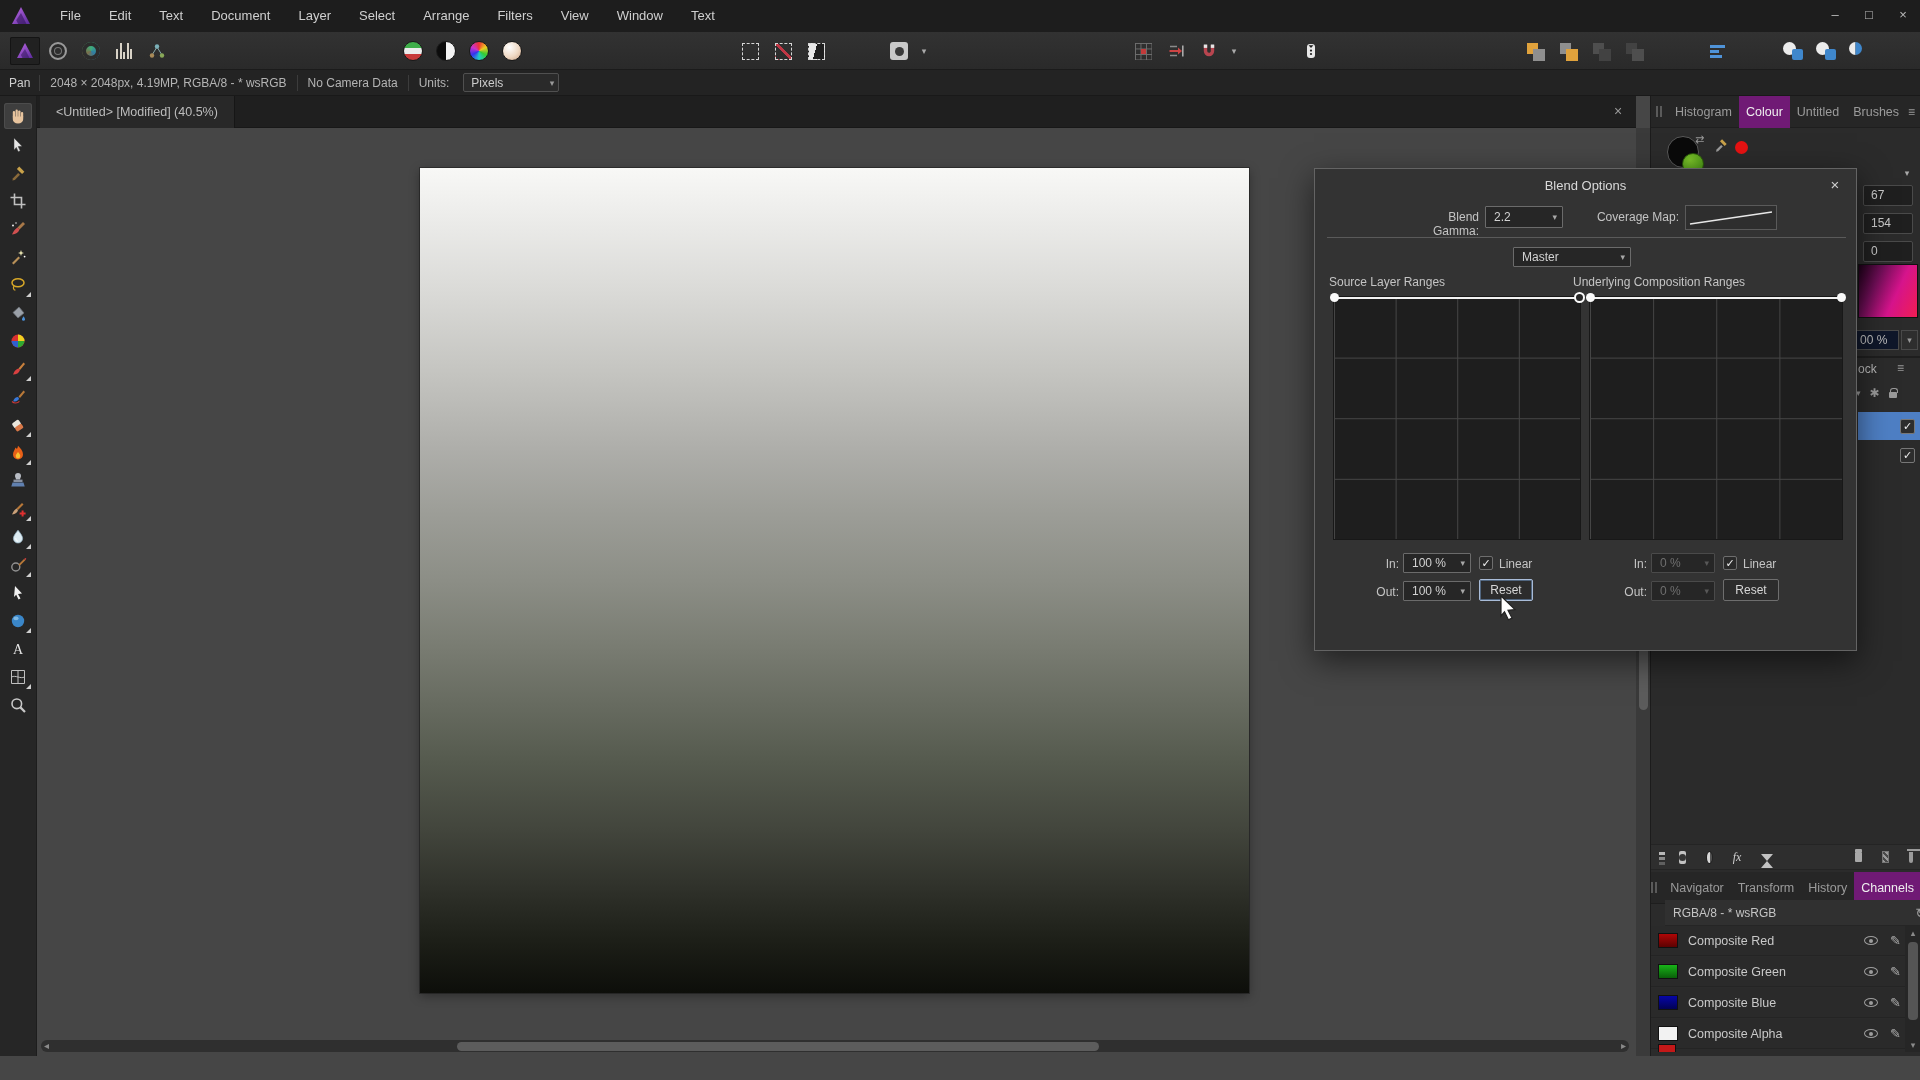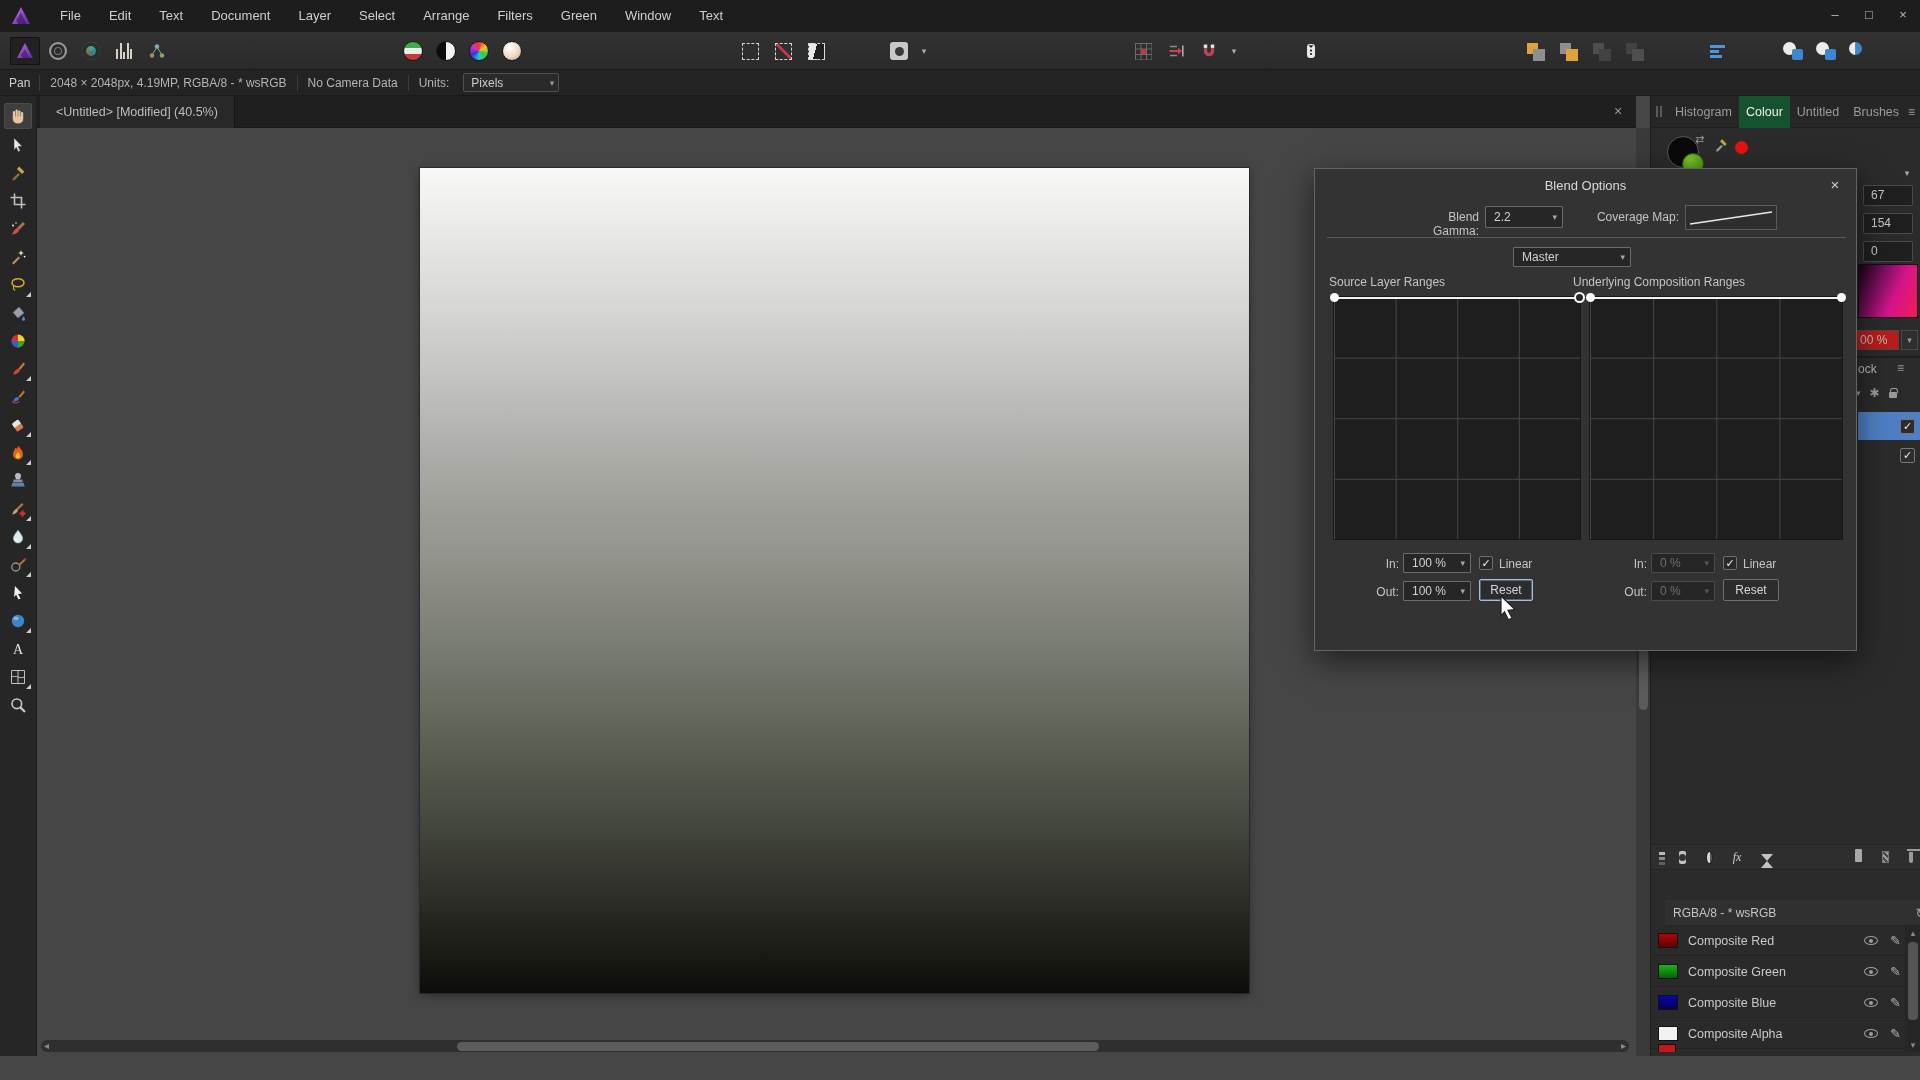--- a/index.html
+++ b/index.html
@@ -76,36 +76,36 @@
   .scrollarrow { position:absolute; top:0; color:#8a8a8a; font-size:10px; line-height:12px; }
   #vscroll { position:absolute; left:1636px; top:128px; width:14px; height:928px; background:#3a3a3a; }
   #vscroll .thumb { position:absolute; left:2.5px; top:484px; width:9px; height:98px; background:#5c5c5c; border-radius:5px; }
 
   
   #rightcol { position:absolute; left:1650px; top:96px; width:270px; height:960px; background:#2b2b2b; border-left:1px solid #1c1c1c; }
   .ptabs { position:absolute; left:0; width:270px; height:32px; background:#262626; border-bottom:1px solid #1e1e1e; display:flex; align-items:center;justify-content:flex-end; }
   .grip { display:flex; gap:2px; margin:0 6px 0 5px; }
   .grip i { display:block; width:2px; height:11px; background:#5a5a5a; }
   .ptab { padding:0 7px; height:32px; line-height:32px; color:#9b9b9b; font-size:12.5px; }
-  .ptab.active { color:#efefef; background:#14532d; }
+  .ptab.active { color:#efefef; background:#701a75; }
   .pmenu { margin-left:auto; margin-right:6px; color:#9a9a9a; font-size:12px; }
 
   
   #colour-strip { position:absolute; left:0; top:34px; width:270px; height:38px; }
   #fg-circle { position:absolute; left:16px; top:6px; width:32px; height:32px; border-radius:50%; background:#0a0a0a; border:1px solid #5a5a5a; }
   #bg-circle { position:absolute; left:31px; top:23px; width:22px; height:22px; border-radius:50%; background:radial-gradient(circle at 35% 30%, #7cc32a, #3f8c12); border:1px solid #2c5a0a; }
   #swap-colours { position:absolute; left:44px; top:3px; color:#9a9a9a; font-size:11px; }
   #mini-dropper { position:absolute; left:62px; top:7px; }
   #nocolour-dot { position:absolute; left:84px; top:11px; width:13px; height:13px; border-radius:50%; background:#e61212; }
 
   
   .valbox { position:absolute; width:50px; height:21px; background:#1f1f1f; border:1px solid #4a4a4a; border-radius:2px; color:#c8c8c8; line-height:19px; padding-left:7px; }
   .chdot { position:absolute; width:8px; height:8px; border-radius:50%; }
   #pinkpicker { position:absolute; left:207px; top:168px; width:60px; height:54px; background:linear-gradient(115deg,#1c0118 0%,#6e0e56 30%,#d6148c 62%,#f01d52 100%); border:1px solid #111; }
-  #opacity-partial { position:absolute; left:202px; top:234px; width:46px; height:20px; background:#b91c1c; border:1px solid #4a4a4a; color:#bdbdbd; line-height:18px; padding-left:6px; }
+  #opacity-partial { position:absolute; left:202px; top:234px; width:46px; height:20px; background:#0f172a; border:1px solid #4a4a4a; color:#bdbdbd; line-height:18px; padding-left:6px; }
   #opacity-arrow { position:absolute; left:250px; top:234px; width:17px; height:20px; background:#2e2e2e; border:1px solid #4a4a4a; color:#999; font-size:9px; text-align:center; line-height:18px; }
   #layers-divider { position:absolute; left:200px; top:260px; width:70px; height:2px; background:#1e1e1e; }
   #lock-partial { position:absolute; left:207px; top:266px; color:#b8b8b8; }
   #layers-menu { position:absolute; left:246px; top:265px; color:#9a9a9a; }
   #layerctl { position:absolute; left:205px; top:290px; display:flex; gap:9px; align-items:center; color:#9a9a9a; }
   .minilock { width:8px; height:6px; background:#9a9a9a; border-radius:1px; position:relative; margin-top:4px; }
   .minilock:before { content:""; position:absolute; left:1px; top:-4px; width:6px; height:4px; border:1.5px solid #9a9a9a; border-bottom:none; border-radius:3px 3px 0 0; }
   .layerrow { position:absolute; left:207px; width:63px; display:flex; align-items:center; justify-content:flex-end; padding-right:6px; }
   .chk { width:15px; height:15px; background:#2d2d2d; border:1px solid #777; border-radius:2px; color:#efefef; font-size:11px; line-height:13px; text-align:center; }
 
@@ -185,21 +185,21 @@
         <path d="M11 8l5.5 11H8.2l-2-3.8z" fill="#2a1150" opacity=".55"></path>
     </svg>
     <span class="menu-item">File</span>
     <span class="menu-item">Edit</span>
     <span class="menu-item">Text</span>
     <span class="menu-item">Document</span>
     <span class="menu-item">Layer</span>
     <span class="menu-item">Select</span>
     <span class="menu-item">Arrange</span>
     <span class="menu-item">Filters</span>
-    <span class="menu-item">Green</span>
+    <span class="menu-item">View</span>
     <span class="menu-item">Window</span>
     <span class="menu-item">Text</span>
     <div id="winctl">
       <span class="winbtn">–</span>
       <span class="winbtn">□</span>
       <span class="winbtn">×</span>
     </div>
   </div>
 
   <div id="toolbar">
@@ -602,20 +602,30 @@
           <i></i>
         </span>
       <span class="mico adjicon"></span>
       <span class="mico fxicon">fx</span>
       <span class="mico hourglass"></span>
       <span class="mico foldericon"></span>
       <span class="mico patticon"></span>
       <span class="mico trashicon" style="margin-left:auto"></span>
     </div>
 
+    <div class="ptabs" style="top:776px">
+      <span class="grip">
+          <i></i>
+          <i></i>
+        </span>
+      <span class="ptab">Navigator</span>
+      <span class="ptab">Transform</span>
+      <span class="ptab">History</span>
+      <span class="ptab active">Channels</span>
+    </div>
 
     <div id="rgba-row">
       <span>RGBA/8 - * wsRGB</span>
       <span id="rgba-refresh">↻</span>
     </div>
 
     <div class="chanrow" style="top:830px">
       <span class="chanswatch" style=";background:linear-gradient(180deg,#b00606,#5c0202)"></span>
       <span class="channame">Composite Red</span>
       <span class="eyeicon">

